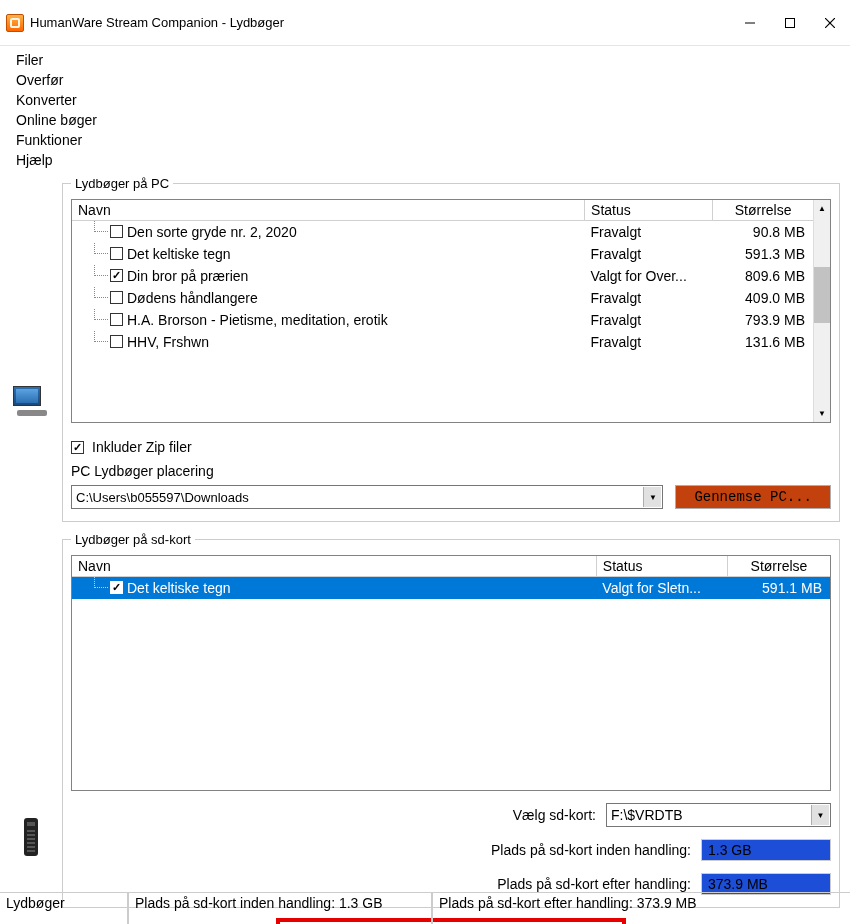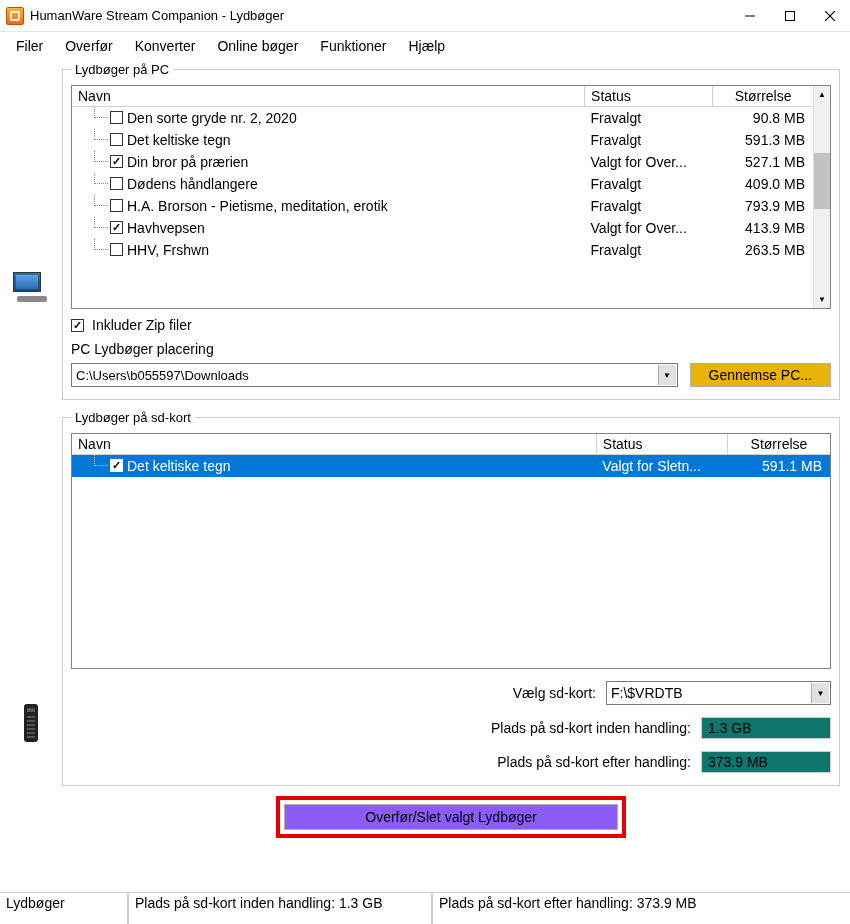--- a/index.html
+++ b/index.html
@@ -1,28 +1,28 @@
 <!DOCTYPE html>
 <html><head>
 <meta charset="utf-8">
 <style>
 * { box-sizing: border-box; margin: 0; padding: 0; }
 body { font-family: "Segoe UI", Tahoma, sans-serif; font-size: 13px; background: #fff; color: #000; width: 850px; height: 924px; overflow: hidden; position: relative; }
 
 
-.titlebar { display: flex; align-items: center; height: 32px; padding-left: 6px; border-bottom: 1px solid #e5e5e5; }
+.titlebar { display: flex; align-items: center; height: 46px; padding-left: 6px; border-bottom: 1px solid #e5e5e5; }
 .titlebar .app-icon { width: 18px; height: 18px; background: linear-gradient(#ffb347,#ff6600); border: 1px solid #c05000; margin-right: 6px; border-radius: 2px; position: relative; }
 .titlebar .app-icon::after { content: ""; position: absolute; top: 3px; left: 3px; right: 3px; bottom: 3px; border: 2px solid #fff6e6; border-radius: 2px; }
 .titlebar .title { flex: 1; font-size: 13px; }
 .titlebar .winbtns { display: flex; }
 .titlebar .winbtn { width: 40px; height: 30px; display: flex; align-items: center; justify-content: center; font-size: 12px; font-family: Arial; }
 .winbtn svg { width: 10px; height: 10px; }
 
 
-.menubar { display: flex; padding: 4px 6px 6px 6px; font-size: 14px; }
+.menubar { display: flex; padding: 4px 6px 6px 6px; font-size: 14px; flex-direction: column; }
 .menubar .menuitem { padding: 2px 10px; margin-right: 2px; }
 
 
 .main { display: flex; padding: 0 0 0 0; }
 .sidecol { width: 62px; display: flex; flex-direction: column; align-items: center; padding-top: 210px; gap: 400px; }
 .pc-icon { width: 36px; height: 32px; position: relative; }
 .pc-icon .monitor { width: 28px; height: 20px; background: linear-gradient(#2b6fb3,#1a4a7a); border: 1px solid #333; position: absolute; top: 0; left: 0; }
 .pc-icon .monitor::after { content:""; position:absolute; inset:2px; background: linear-gradient(#5ba3e0,#2b6fb3);}
 .pc-icon .base { width: 30px; height: 6px; background: #888; position: absolute; bottom: 2px; left: 4px; border-radius: 2px; }
 .remote-icon { width: 14px; height: 38px; background: #222; border-radius: 3px; position: relative; }
@@ -54,34 +54,34 @@
 .scrollbar { width: 17px; background: #f0f0f0; border-left:1px solid #ddd; display:flex; flex-direction:column;}
 .scrollbtn { height:17px; background:#f0f0f0; display:flex;align-items:center;justify-content:center; font-size:8px;}
 .scrollthumb { background:#c2c2c2; margin:0; flex:0 0 auto;}
 .scrolltrack { flex:1; position:relative;}
 
 .selected-row { background: #0078d7; color: #fff; }
 .selected-row .chk { border-color:#fff; background:#fff; color:#000;}
 .selected-row .dotted-bit{border-color:#ccc;}
 
 
-.controls-row { display: flex; align-items: center; margin-top: 8px; gap: 6px; }
+.controls-row { display: flex; align-items: center; margin-top: 16px; gap: 6px; }
 .chk2 { width:13px; height:13px; border:1px solid #333; background:#fff; display:inline-flex; align-items:center; justify-content:center; margin-right:2px;}
 .chk2.checked::after{content:"✓";font-size:11px;font-weight:bold;}
 .label { font-size: 14px; }
 
 .combo-row { display: flex; margin-top: 6px; gap: 12px; align-items:center;}
 .combo { border: 1px solid #767676; background:#fff; height: 24px; display:flex; align-items:center; padding: 0 4px; flex:1; position:relative;}
 .combo .drop { position:absolute; right:1px; top:1px; bottom:1px; width:18px; background:#e1e1e1; border-left:1px solid #adadad; display:flex;align-items:center;justify-content:center; font-size:8px;}
-.btn { border: 1px solid #adadad; background: #eab308; padding: 3px 18px; font-size: 14px; font-family:Liberation Sans, sans-serif; }
+.btn { border: 1px solid #adadad; background: #c2410c; padding: 3px 18px; font-size: 14px; font-family:Liberation Mono, monospace; }
 
 
 .table-wrap.sd { height: 236px; }
 .info-row { display:flex; justify-content:flex-end; align-items:center; margin-top:12px; gap:10px; font-size:14px;}
-.info-row .val-box { border:1px solid #ccc; background:#0f766e; padding:2px 6px; min-width:130px; height:22px; display:flex; align-items:center;}
+.info-row .val-box { border:1px solid #ccc; background:#1d4ed8; padding:2px 6px; min-width:130px; height:22px; display:flex; align-items:center;}
 .info-row .combo{flex:0 0 225px;}
 
 
 .big-btn-wrap { display:flex; justify-content:center; margin-top:6px;}
 .big-btn-border { border:4px solid #e60000; padding:4px;}
 .big-btn { border:1px solid #adadad; background:#8b5cf6; padding:4px 80px; font-size:14px; font-family:inherit;}
 
 
 .statusbar { position:absolute; bottom:0; left:0; right:0; height:32px; border-top:1px solid #ccc; display:flex; font-size:14px;}
 .statusbar .pane { border-right:0; padding:2px 6px; border:1px solid #ccc; border-top:none; border-bottom:none;}
@@ -173,21 +173,21 @@
                 </tr>
                 <tr>
                   <td class="col-name">
                     <div class="tree-cell">
                       <div class="dotted-bit"></div>
                       <span class="chk checked"></span>
                       <span>Din bror på prærien</span>
                     </div>
                   </td>
                   <td class="col-status">Valgt for Over...</td>
-                  <td class="col-size size">527.1 MB</td>
+                  <td class="col-size size">809.6 MB</td>
                 </tr>
                 <tr>
                   <td class="col-name">
                     <div class="tree-cell">
                       <div class="dotted-bit"></div>
                       <span class="chk"></span>
                       <span>Dødens håndlangere</span>
                     </div>
                   </td>
                   <td class="col-status">Fravalgt</td>
@@ -201,37 +201,26 @@
                       <span>H.A. Brorson - Pietisme, meditation,  erotik</span>
                     </div>
                   </td>
                   <td class="col-status">Fravalgt</td>
                   <td class="col-size size">793.9 MB</td>
                 </tr>
                 <tr>
                   <td class="col-name">
                     <div class="tree-cell">
                       <div class="dotted-bit"></div>
-                      <span class="chk checked"></span>
-                      <span>Havhvepsen</span>
-                    </div>
-                  </td>
-                  <td class="col-status">Valgt for Over...</td>
-                  <td class="col-size size">413.9 MB</td>
-                </tr>
-                <tr>
-                  <td class="col-name">
-                    <div class="tree-cell">
-                      <div class="dotted-bit"></div>
                       <span class="chk"></span>
                       <span>HHV, Frshwn</span>
                     </div>
                   </td>
                   <td class="col-status">Fravalgt</td>
-                  <td class="col-size size">263.5 MB</td>
+                  <td class="col-size size">131.6 MB</td>
                 </tr>
               </tbody>
         </table>
         </div>
         <div class="scrollbar">
           <div class="scrollbtn">▲</div>
           <div class="scrolltrack">
               <div class="scrollthumb" style="height:56px; margin-top:50px;"></div>
             </div>
           <div class="scrollbtn">▼</div>

